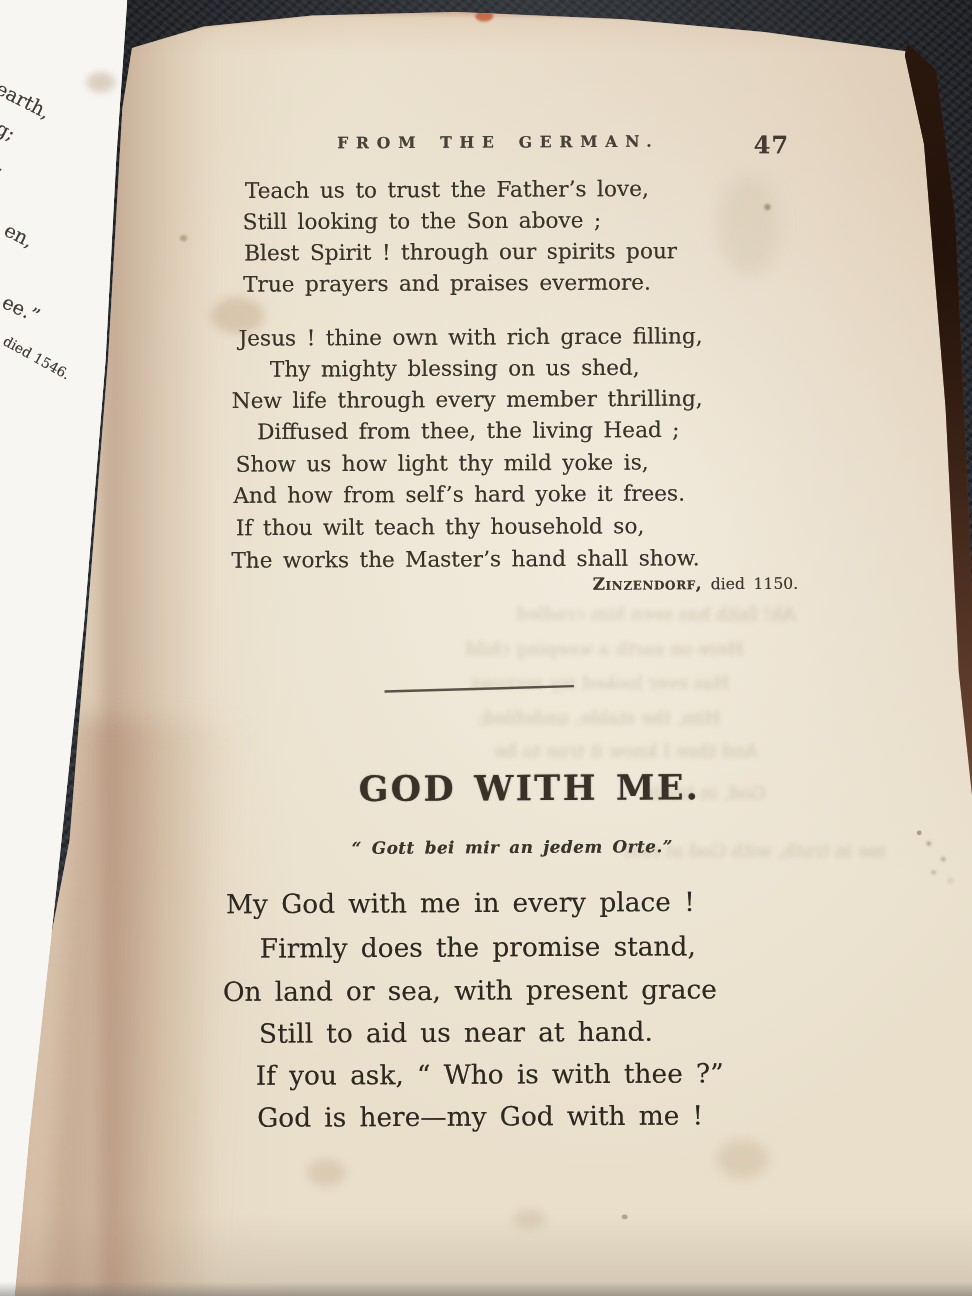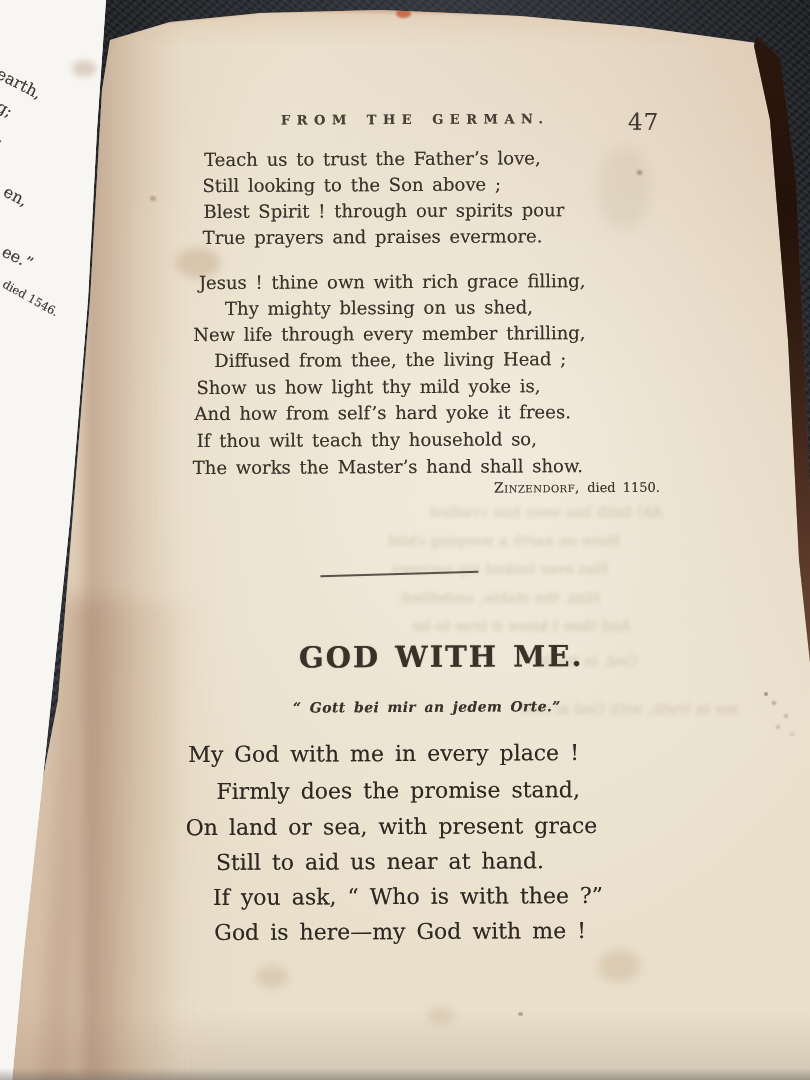--- a/index.html
+++ b/index.html
@@ -59,24 +59,24 @@
                       24px 950px,12px 1082px,0 1082px);
     background:linear-gradient(100deg,#f8f6f3 55%,#efeae4 82%,#cfc1b6 99%),#f5f3ef;}
   .frag{position:absolute;white-space:nowrap;color:#413c35;font-size:16px;
         transform-origin:left top;text-shadow:0 0 .5px rgba(65,60,53,.6);}
 
   
   .content{position:absolute;inset:0;transform:rotate(-.3deg);transform-origin:400px 500px;}
   .line{position:absolute;white-space:nowrap;color:#39322a;word-spacing:3px;
         text-shadow:0 0 .5px rgba(57,50,42,.55);}
   .hdr{font-size:13px;font-weight:700;letter-spacing:6.5px;color:#494139;}
-  .pgno{font-size:23px;font-weight:400;letter-spacing:1px;color:#443c34;text-align:center;}
+  .pgno{font-size:20px;font-weight:700;letter-spacing:1px;color:#443c34;text-align:center;}
   .s1,.s2{font-size:18px;}
   .attr{font-size:13px;color:#3e362e;}
-  .attr .sc{font-variant:small-caps;letter-spacing:.5px;font-weight:400;font-size:14px;}
+  .attr .sc{font-variant:small-caps;letter-spacing:.5px;font-weight:700;font-size:14px;}
   .divider{position:absolute;left:320px;top:573px;width:158px;height:2px;
            background:#3f3831;transform:rotate(-1.3deg);opacity:.85;}
   .title{font-size:29px;font-weight:700;letter-spacing:2px;color:#3a3229;
          text-shadow:0 1px 0 rgba(255,255,255,.25),0 0 1px rgba(58,50,41,.8);}
   .epi{font-size:14px;font-style:italic;font-weight:600;letter-spacing:.4px;color:#3a332c;}
   .p2{font-size:22px;color:#2e2822;word-spacing:4px;}
 
   
   .ghost{position:absolute;white-space:nowrap;font-size:15px;color:#8d7b60;
          transform:scaleX(-1);filter:blur(2px);opacity:.32;}

